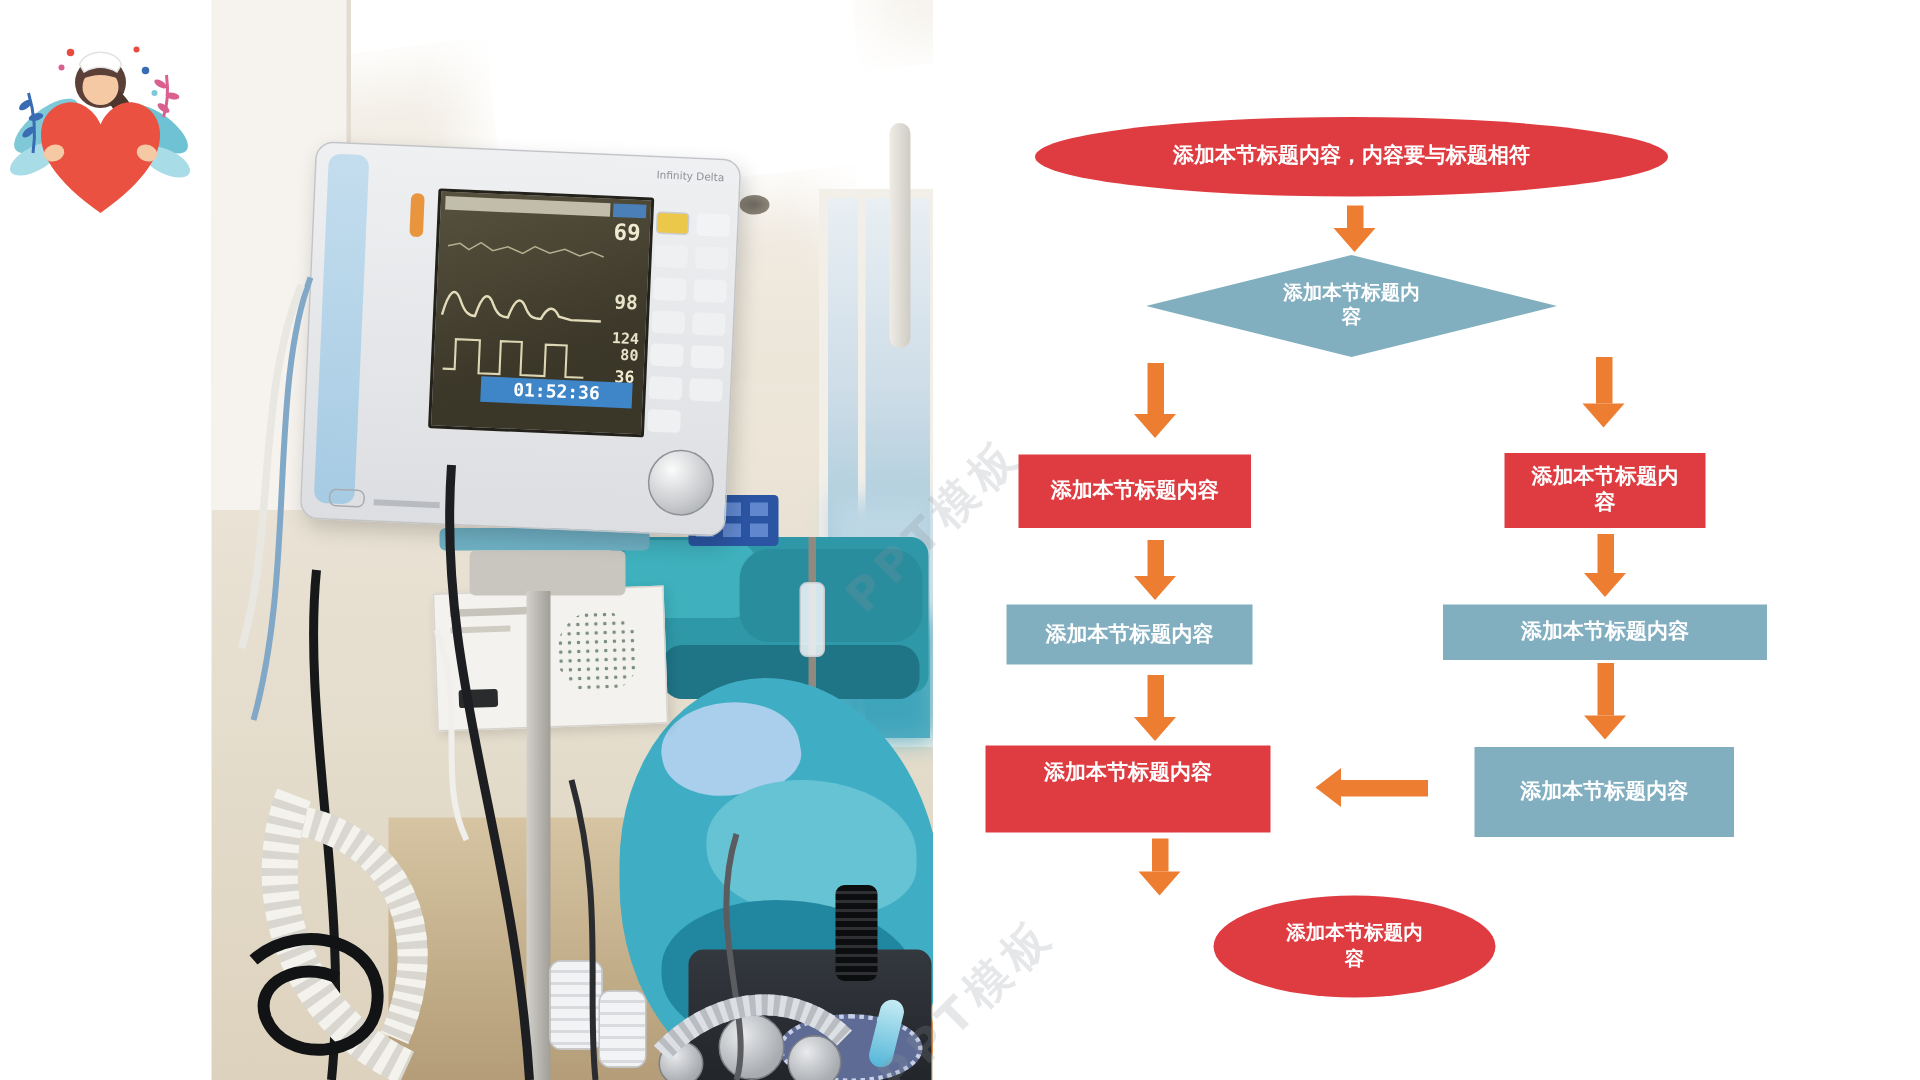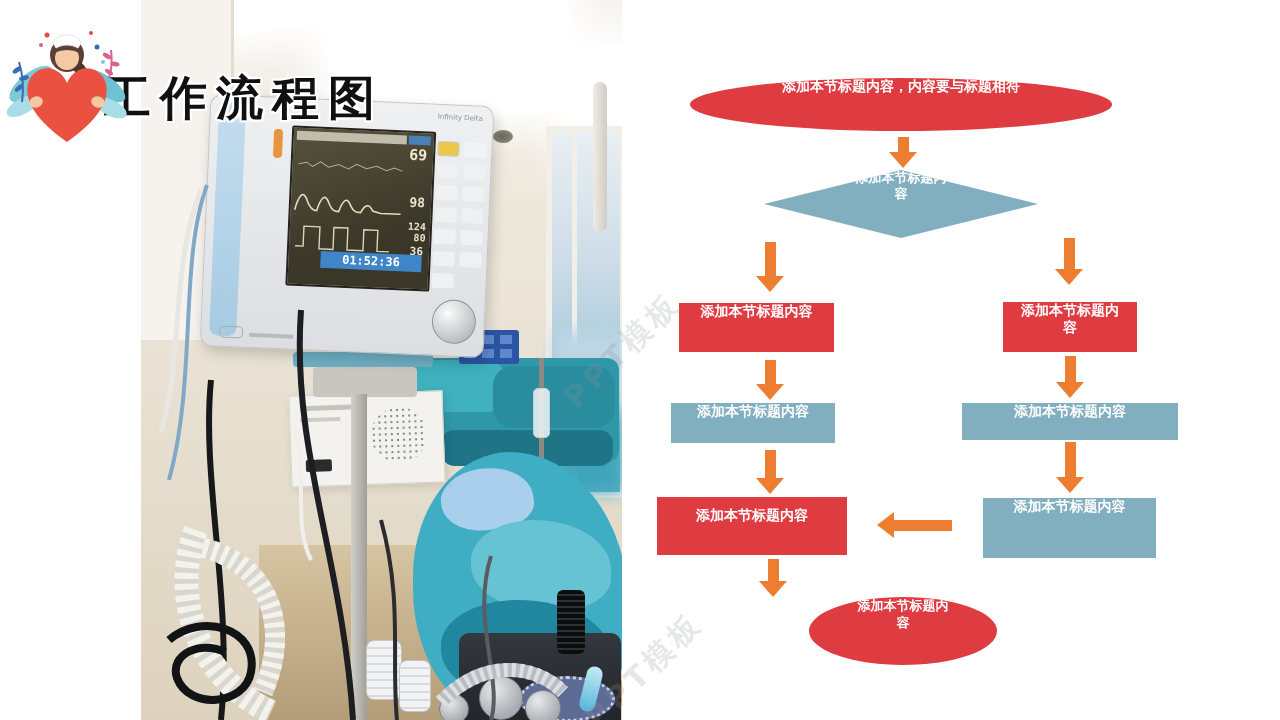--- a/index.html
+++ b/index.html
@@ -4,21 +4,21 @@
 <style>
   html,body{margin:0;padding:0;background:#888;}
   .slide{position:relative;width:1280px;height:720px;background:#ffffff;overflow:hidden;
          font-family:"DejaVu Sans","Liberation Sans",sans-serif;margin:0 auto;}
   
   .page-title{position:absolute;left:104px;top:74px;z-index:20;font-size:47px;font-weight:900;
     color:#101010;letter-spacing:9px;line-height:1;
     text-shadow:-2px 0 0 #fff,2px 0 0 #fff,0 -2px 0 #fff,0 2px 0 #fff,
                 -2px -2px 0 #fff,2px 2px 0 #fff,-2px 2px 0 #fff,2px -2px 0 #fff;}
   
-  .node{position:absolute;display:flex;align-items:flex-start;justify-content:center;
+  .node{position:absolute;display:flex;align-items:center;justify-content:center;
         color:#fff;font-weight:bold;font-size:14px;line-height:17px;text-align:center;z-index:5;}
   .red{background:var(--red);} .teal{background:var(--teal);}
   .ellipse{border-radius:50%;}
   .diamond{clip-path:polygon(50% 0,100% 50%,50% 100%,0 50%);font-size:13px;line-height:16px;}
   .narrow{display:inline-block;max-width:100px;word-break:break-all;}
   .arrow-down{position:absolute;display:flex;flex-direction:column;align-items:center;z-index:4;}
   .arrow-down .stem{width:11px;flex:1;background:var(--orange);}
   .arrow-down .head{width:0;height:0;border-left:14px solid transparent;border-right:14px solid transparent;
                     border-top:16px solid var(--orange);}
   .arrow-left{position:absolute;display:flex;align-items:center;z-index:4;}
@@ -226,21 +226,20 @@
     </g>
     <g>
       <circle cx="40" cy="13" r="2.5" fill="#e84a3f"></circle>
       <circle cx="84" cy="11" r="2" fill="#e84a3f"></circle>
       <circle cx="90" cy="25" r="2.5" fill="#3a6cb4"></circle>
       <circle cx="34" cy="23" r="2" fill="#d9608f"></circle>
       <circle cx="96" cy="40" r="2" fill="#7fc8d8"></circle>
     </g>
   </svg>
 
-  <div class="page-title">工作流程图</div>
 
   <div class="node red ellipse" style="left:690px;top:78px;width:422px;height:53px;">
     <span>添加本节标题内容，内容要与标题相符</span>
   </div>
 
   <div class="arrow-down" style="left:889px;top:137px;width:28px;height:31px;">
     <div class="stem"></div>
       <div class="head"></div>
   </div>
 

